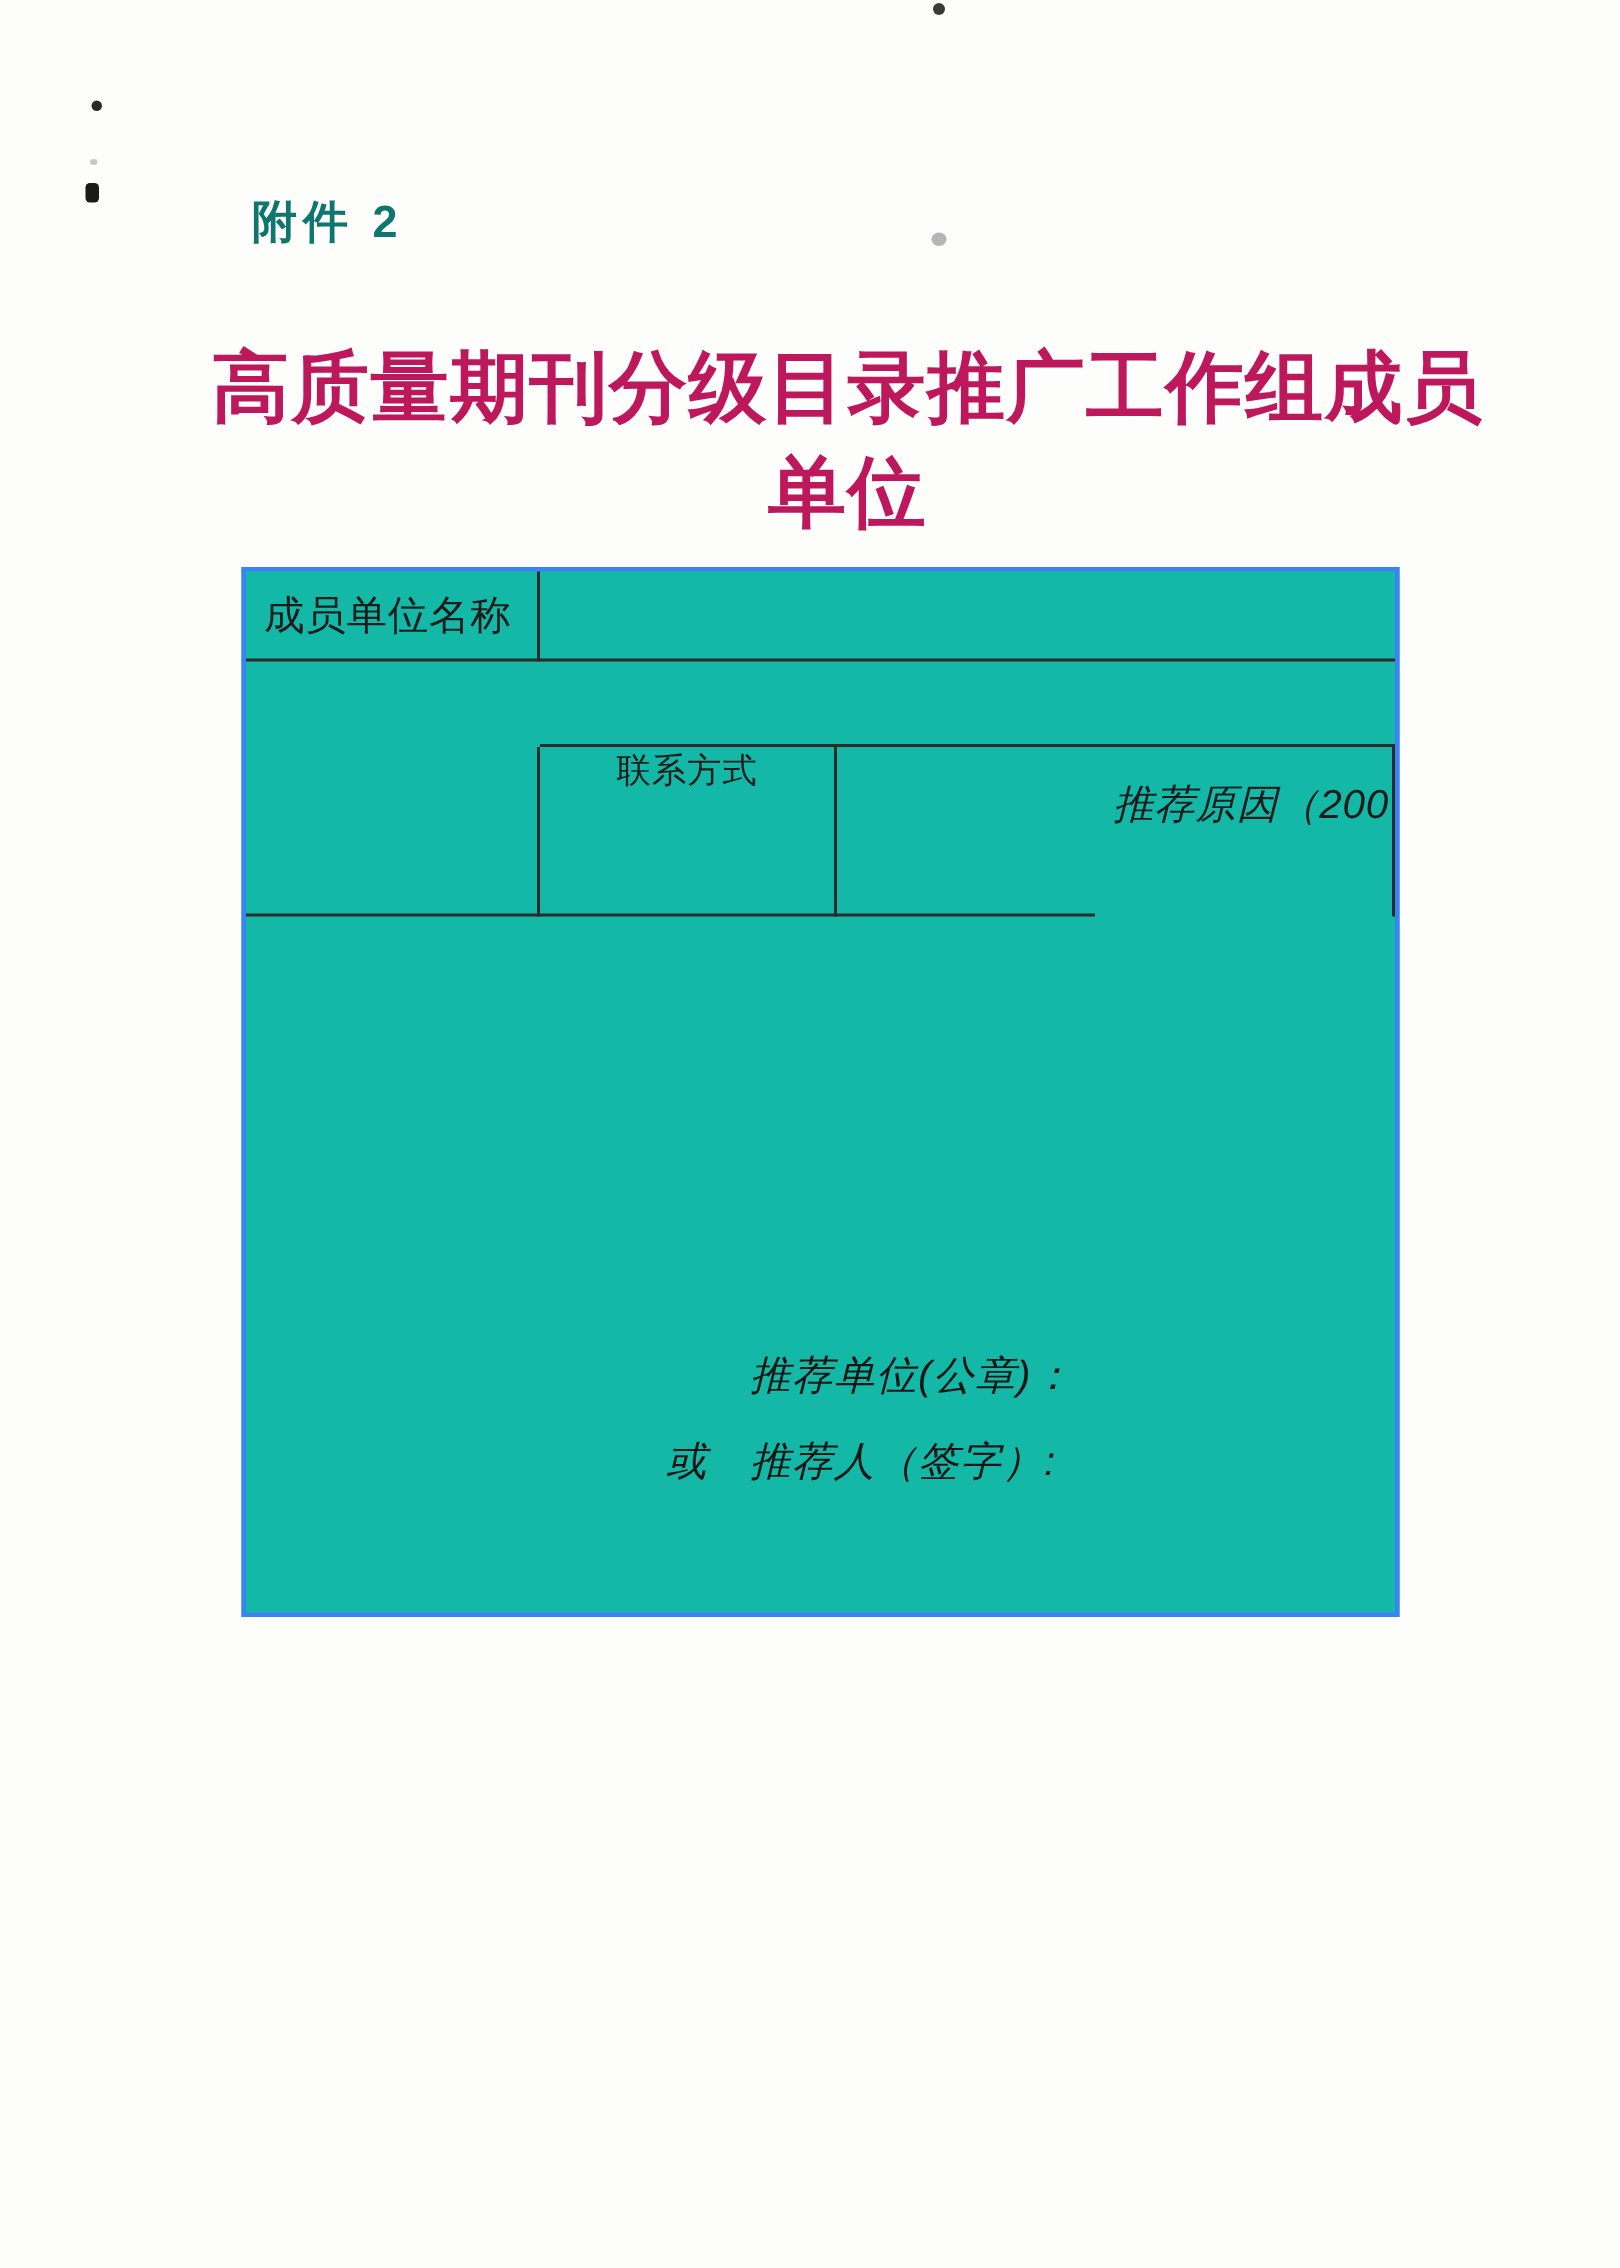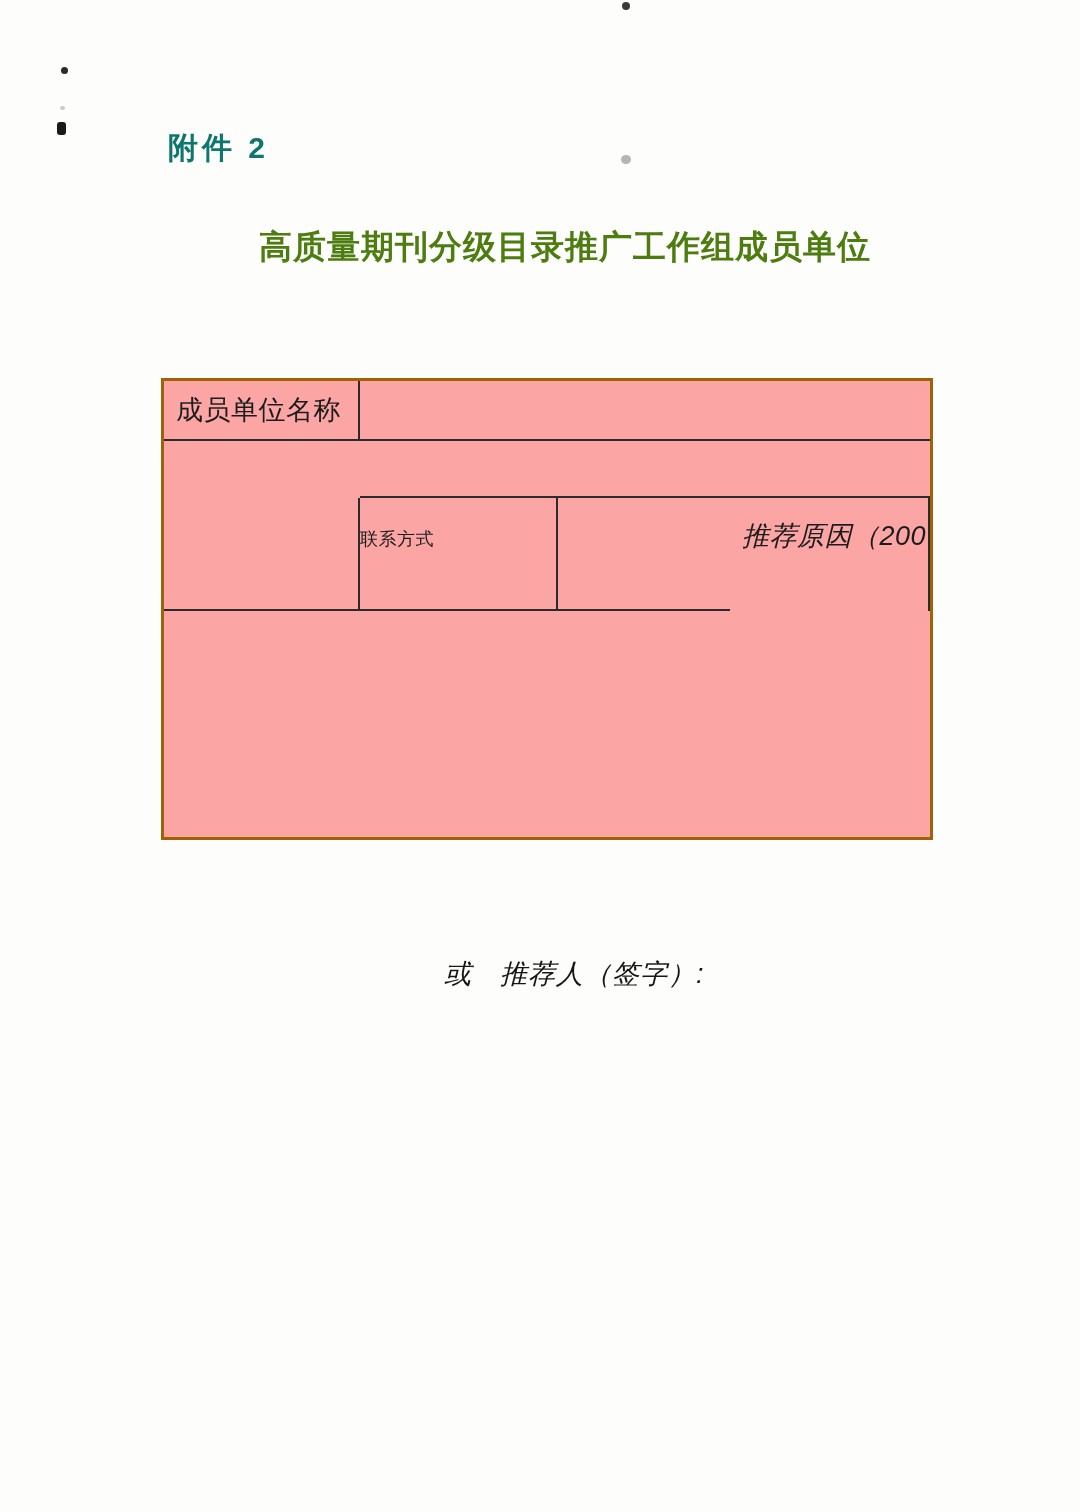--- a/index.html
+++ b/index.html
@@ -27,39 +27,39 @@
     font-size: 30px;
     font-weight: 600;
     letter-spacing: 4px;
     color: #0f766e;
   }
 
   
   .title {
     position: absolute;
     left: 125px;
-    top: 212px;
+    top: 224px;
     width: 880px;
     text-align: center;
-    font-size: 33px;
+    font-size: 52px;
     font-weight: bold;
     letter-spacing: 1px;
     line-height: 70px;
-    color: #4d7c0f;
+    color: #be185d;
   }
 
   
   .form-table {
     position: absolute;
     left: 161px;
     top: 378px;
     width: 772px;
-    height: 462px;
-    border: 3px solid #a16207;
-    background: #fca5a5;
+    height: 700px;
+    border: 3px solid #3b82f6;
+    background: #14b8a6;
     display: grid;
     grid-template-columns: 196px 198px 172px 1fr;
     grid-template-rows: 60px 57px 113px 1fr;
   }
   .cell { border-right: 2px solid #2b2b2b; border-bottom: 2px solid #2b2b2b; }
   .cell.no-r { border-right: none; }
   .cell.no-b { border-bottom: none; font-style: italic; }
 
   .lbl {
     font-size: 27px;
@@ -67,23 +67,23 @@
     padding-left: 12px;
     letter-spacing: 0.5px;
   }
   .lbl.center-v { display: flex; align-items: center; }
   .lbl.two-line { padding-top: 16px; line-height: 62px; }
   .lbl.reason { padding-top: 12px; line-height: 53px; }
 
   .span3 { grid-column: 2 / 5; }
 
   .contact-method-label {
-    font-size: 18px;
-    text-align: left;
-    padding-top: 29px;
+    font-size: 23px;
+    text-align: center;
+    padding-top: 0;
     letter-spacing: 0.5px;
   }
 
   .reason-cell { position: relative; }
   .sig-line {
     position: absolute;
     font-size: 27px;
     letter-spacing: 1px;
     color: #161616;
     white-space: pre;
@@ -116,17 +116,18 @@
     <div class="cell span3 no-r"></div>
 
     <div class="cell"></div>
     <div class="cell contact-method-label">联系方式</div>
     <div class="cell no-r"></div>
 
     <div class="cell lbl reason no-b">
       <div>推荐原因（200</div>
     </div>
     <div class="cell span3 no-r no-b reason-cell">
+      <div class="sig-line unit">推荐单位(公章)：</div>
       <div class="sig-line person">或　推荐人（签字）:</div>
     </div>
 
   </div>
 </div>
 
 </body></html>

